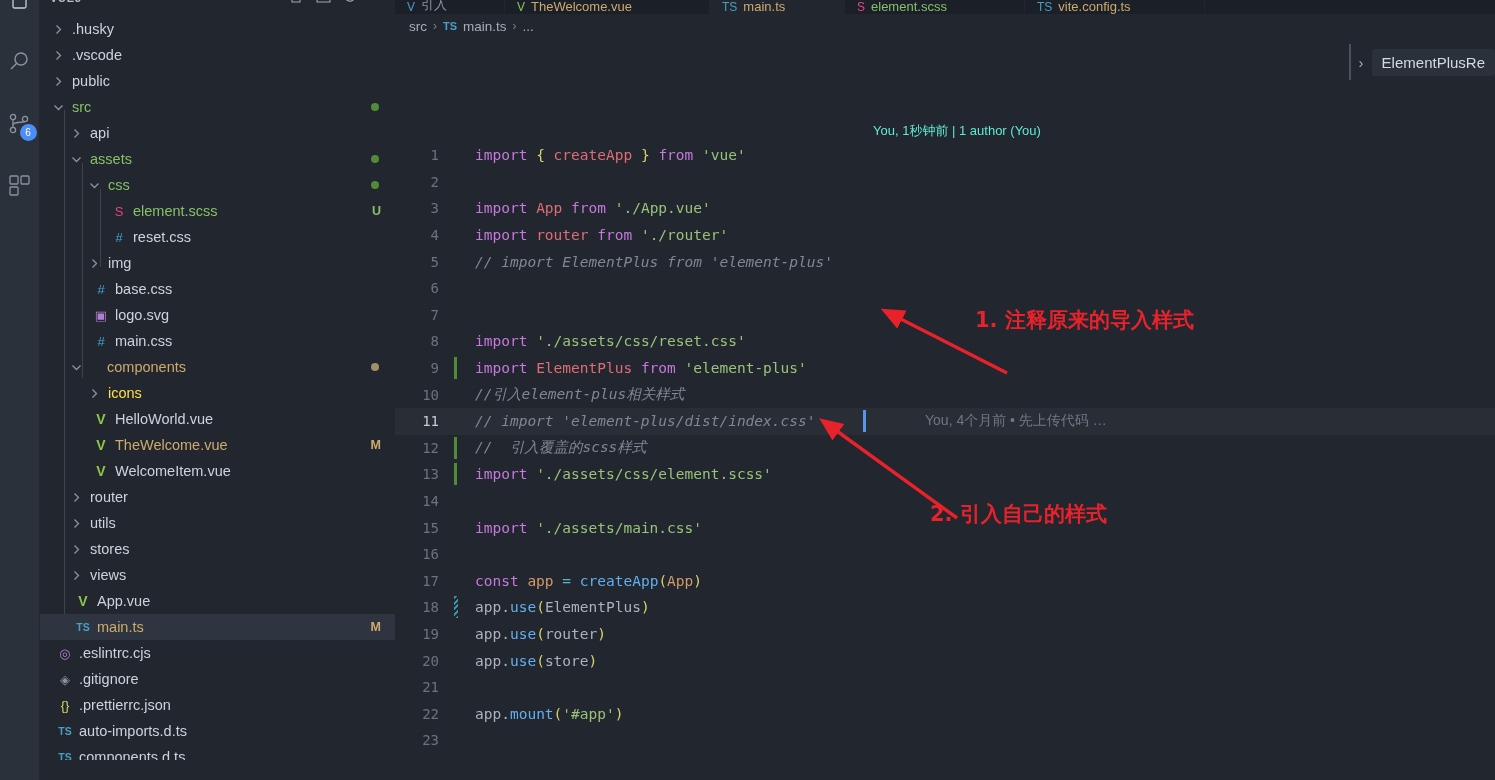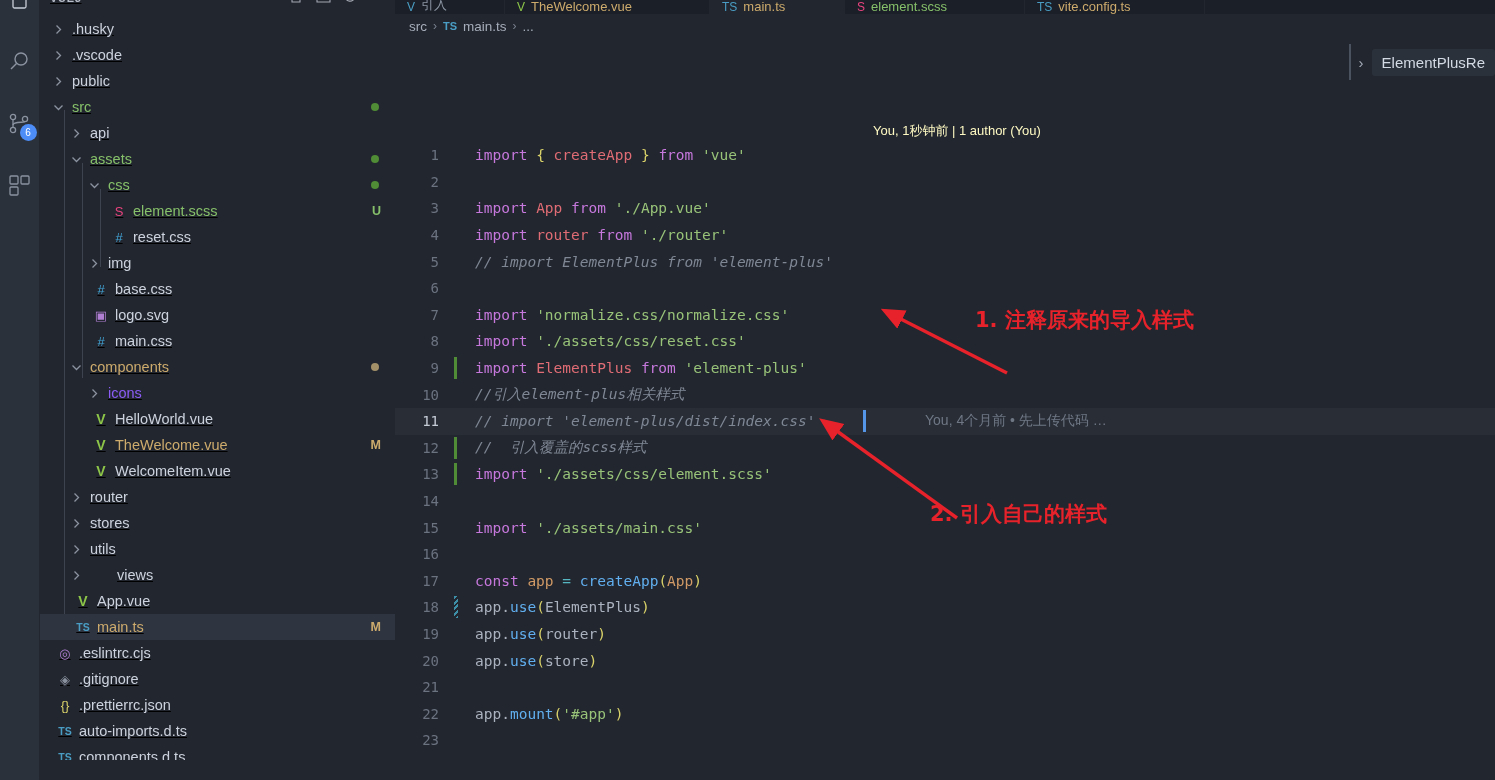--- a/index.html
+++ b/index.html
@@ -46,21 +46,20 @@
     padding: 0 4px;
   }
 
   
   .sidebar {
     width: 355px; flex: 0 0 355px;
     background: #22262e;
     height: 760px;
     position: relative;
     overflow: hidden;
-    text-decoration: underline;
   }
   .explorer-header {
     height: 8px;
     display: flex; align-items: center;
     padding: 0 10px;
     overflow: hidden;
     position: relative;
   }
   .explorer-title {
     font-size: 11px; color: #b9bfca;
@@ -150,21 +149,21 @@
   .bc-sep { color: #79818f; font-size: 12px; }
   .bc-ts { color: #4a9ec5; font-size: 11px; font-weight: bold; }
 
   .code-wrap {
     position: relative;
     background: #22262e;
     height: 742px;
   }
   .blame-head {
     position: absolute; left: 478px; top: 84px;
-    font-size: 13px; color: #fef9c3;
+    font-size: 13px; color: #5eead4;
     font-family: "Liberation Sans", sans-serif;
   }
   .code-lines {
     position: absolute; top: 104px; left: 0; right: 0;
     font-family: "DejaVu Sans Mono", monospace;
     font-size: 14.5px;
   }
   .cl {
     height: 26.6px;
     display: flex; align-items: center;
@@ -413,30 +412,30 @@
         <div class="row" style="padding-left: 46px;">
           <span class="ficon" style="color: rgb(66, 165, 216); margin-left: 6px;">#</span>
           <span class="label" style="color: rgb(205, 211, 222);">main.css</span>
         </div>
         <div class="row" style="padding-left: 28px;">
           <span class="chev">
             <svg width="11" height="11" viewBox="0 0 11 11" fill="none" stroke="#8b93a1" stroke-width="1.3">
               <polyline points="1.5,3.5 5.5,7.5 9.5,3.5"></polyline>
             </svg>
           </span>
-          <span class="label" style="margin-left: 6px; color: rgb(205, 171, 109);">components</span>
+          <span class="label" style="margin-left: 23px; color: rgb(205, 171, 109);">components</span>
           <span class="dot" style="background: rgb(163, 144, 105);"></span>
         </div>
         <div class="row" style="padding-left: 46px;">
           <span class="chev">
             <svg width="11" height="11" viewBox="0 0 11 11" fill="none" stroke="#8b93a1" stroke-width="1.3">
               <polyline points="3.5,1.5 7.5,5.5 3.5,9.5"></polyline>
             </svg>
           </span>
-          <span class="label" style="margin-left: 6px; color: #8b5cf6;">icons</span>
+          <span class="label" style="margin-left: 6px; color: #fde047;">icons</span>
         </div>
         <div class="row" style="padding-left: 46px;">
           <span class="ficon" style="color: rgb(141, 198, 73); font-size: 14px; font-weight: bold; margin-left: 6px;">V</span>
           <span class="label" style="color: rgb(205, 211, 222);">HelloWorld.vue</span>
         </div>
         <div class="row" style="padding-left: 46px;">
           <span class="ficon" style="color: rgb(141, 198, 73); font-size: 14px; font-weight: bold; margin-left: 6px;">V</span>
           <span class="label" style="color: rgb(205, 171, 109);">TheWelcome.vue</span>
           <span class="status" style="color: rgb(205, 171, 109);">M</span>
         </div>
@@ -451,31 +450,31 @@
             </svg>
           </span>
           <span class="label" style="margin-left: 6px; color: rgb(205, 211, 222);">router</span>
         </div>
         <div class="row" style="padding-left: 28px;">
           <span class="chev">
             <svg width="11" height="11" viewBox="0 0 11 11" fill="none" stroke="#8b93a1" stroke-width="1.3">
               <polyline points="3.5,1.5 7.5,5.5 3.5,9.5"></polyline>
             </svg>
           </span>
+          <span class="label" style="margin-left: 6px; color: rgb(205, 211, 222);">utils</span>
+        </div>
+        <div class="row" style="padding-left: 28px;">
+          <span class="chev">
+            <svg width="11" height="11" viewBox="0 0 11 11" fill="none" stroke="#8b93a1" stroke-width="1.3">
+              <polyline points="3.5,1.5 7.5,5.5 3.5,9.5"></polyline>
+            </svg>
+          </span>
           <span class="label" style="margin-left: 6px; color: rgb(205, 211, 222);">stores</span>
         </div>
         <div class="row" style="padding-left: 28px;">
-          <span class="chev">
-            <svg width="11" height="11" viewBox="0 0 11 11" fill="none" stroke="#8b93a1" stroke-width="1.3">
-              <polyline points="3.5,1.5 7.5,5.5 3.5,9.5"></polyline>
-            </svg>
-          </span>
-          <span class="label" style="margin-left: 6px; color: rgb(205, 211, 222);">utils</span>
-        </div>
-        <div class="row" style="padding-left: 28px; gap: 27px;">
           <span class="chev">
             <svg width="11" height="11" viewBox="0 0 11 11" fill="none" stroke="#8b93a1" stroke-width="1.3">
               <polyline points="3.5,1.5 7.5,5.5 3.5,9.5"></polyline>
             </svg>
           </span>
           <span class="label" style="margin-left: 6px; color: rgb(205, 211, 222);">views</span>
         </div>
         <div class="row" style="padding-left: 28px;">
           <span class="ficon" style="color: rgb(141, 198, 73); font-size: 14px; font-weight: bold; margin-left: 6px;">V</span>
           <span class="label" style="color: rgb(205, 211, 222);">App.vue</span>
@@ -565,21 +564,20 @@
           </div>
           <div class="cl">
             <span class="lnum">5</span>
             <span class="ctext"><span class="t-cmt">// import ElementPlus from 'element-plus'</span></span>
           </div>
           <div class="cl">
             <span class="lnum">6</span>
           </div>
           <div class="cl">
             <span class="lnum">7</span>
-            <span class="ctext"><span class="t-kw">import</span><span class="t-plain"> </span><span class="t-str">'normalize.css/normalize.css'</span></span>
           </div>
           <div class="cl">
             <span class="lnum">8</span>
             <span class="ctext"><span class="t-kw">import</span><span class="t-plain"> </span><span class="t-str">'./assets/css/reset.css'</span></span>
           </div>
           <div class="cl">
             <span class="lnum">9</span>
             <span class="gutter-mark g-add" style="left: 59px; position: absolute;"></span>
             <span class="ctext"><span class="t-kw">import</span><span class="t-plain"> </span><span class="t-var">ElementPlus</span><span class="t-plain"> </span><span class="t-kw">from</span><span class="t-plain"> </span><span class="t-str">'element-plus'</span></span>
           </div>

